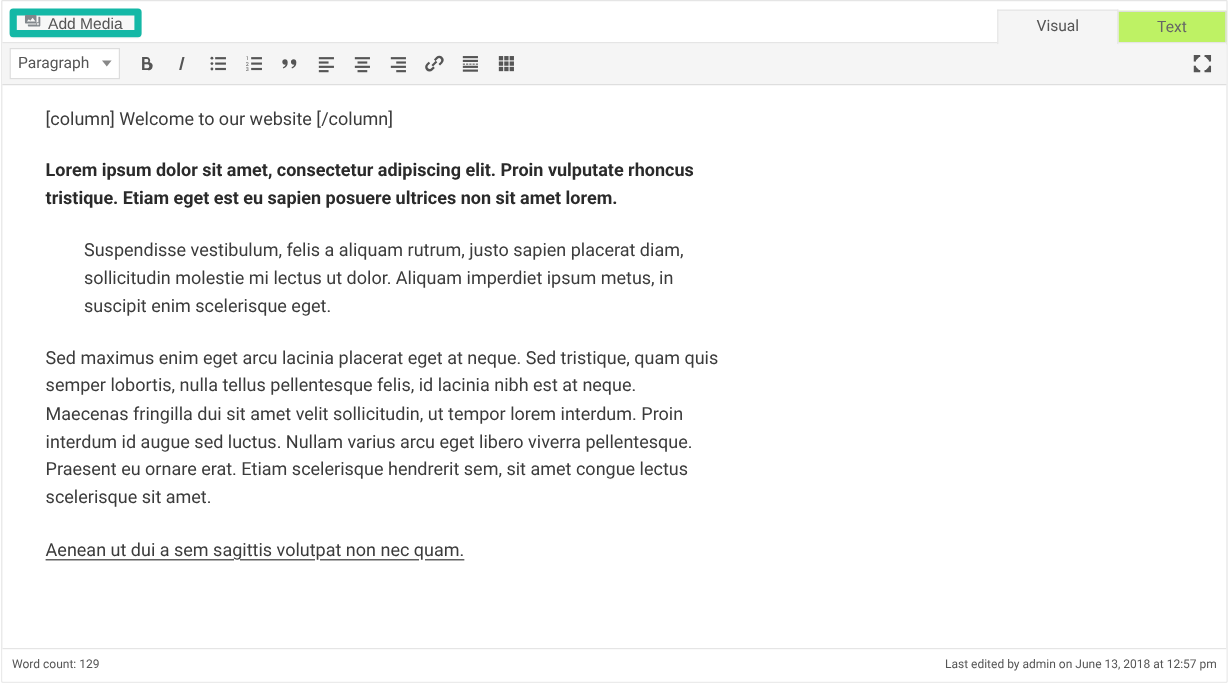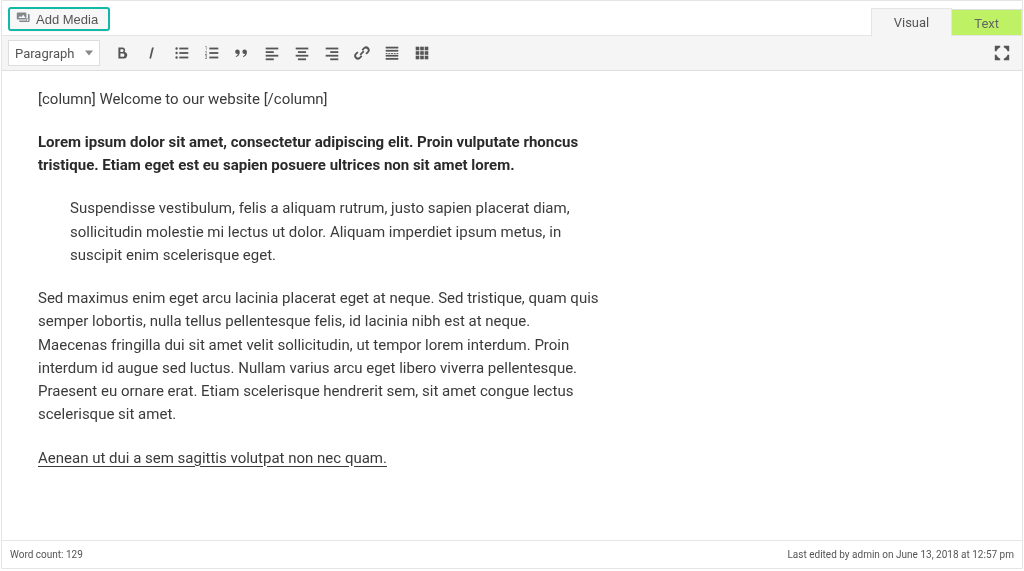--- a/index.html
+++ b/index.html
@@ -30,36 +30,36 @@
     justify-content: space-between;
     align-items: flex-start;
     padding: 6px 0 0 6px;
     height: 34px;
   }
   .add-media-btn {
     display: inline-flex;
     align-items: center;
     gap: 4px;
     background: #f7f7f7;
-    border: 2px solid #14b8a6;
+    border: 6px solid #14b8a6;
     border-radius: 3px;
     padding: 3px 10px 3px 6px;
     font-size: 13px;
     color: #555;
     cursor: pointer;
     height: 24px;
     box-shadow: 0 1px 0 rgba(0,0,0,.03);
   }
   .add-media-btn svg { width:16px; height:16px; }
   .tabs {
     display: flex;
     align-items: flex-end;
   }
   .tab {
-    padding: 6px 22px 6px;
+    padding: 6px 32px 6px;
     font-size: 13px;
     color: #555;
     background: #ebebeb;
     border: 1px solid #dedede;
     border-bottom: none;
     cursor: pointer;
     position: relative;
     top: 1px;
   }
   .tab.active {

